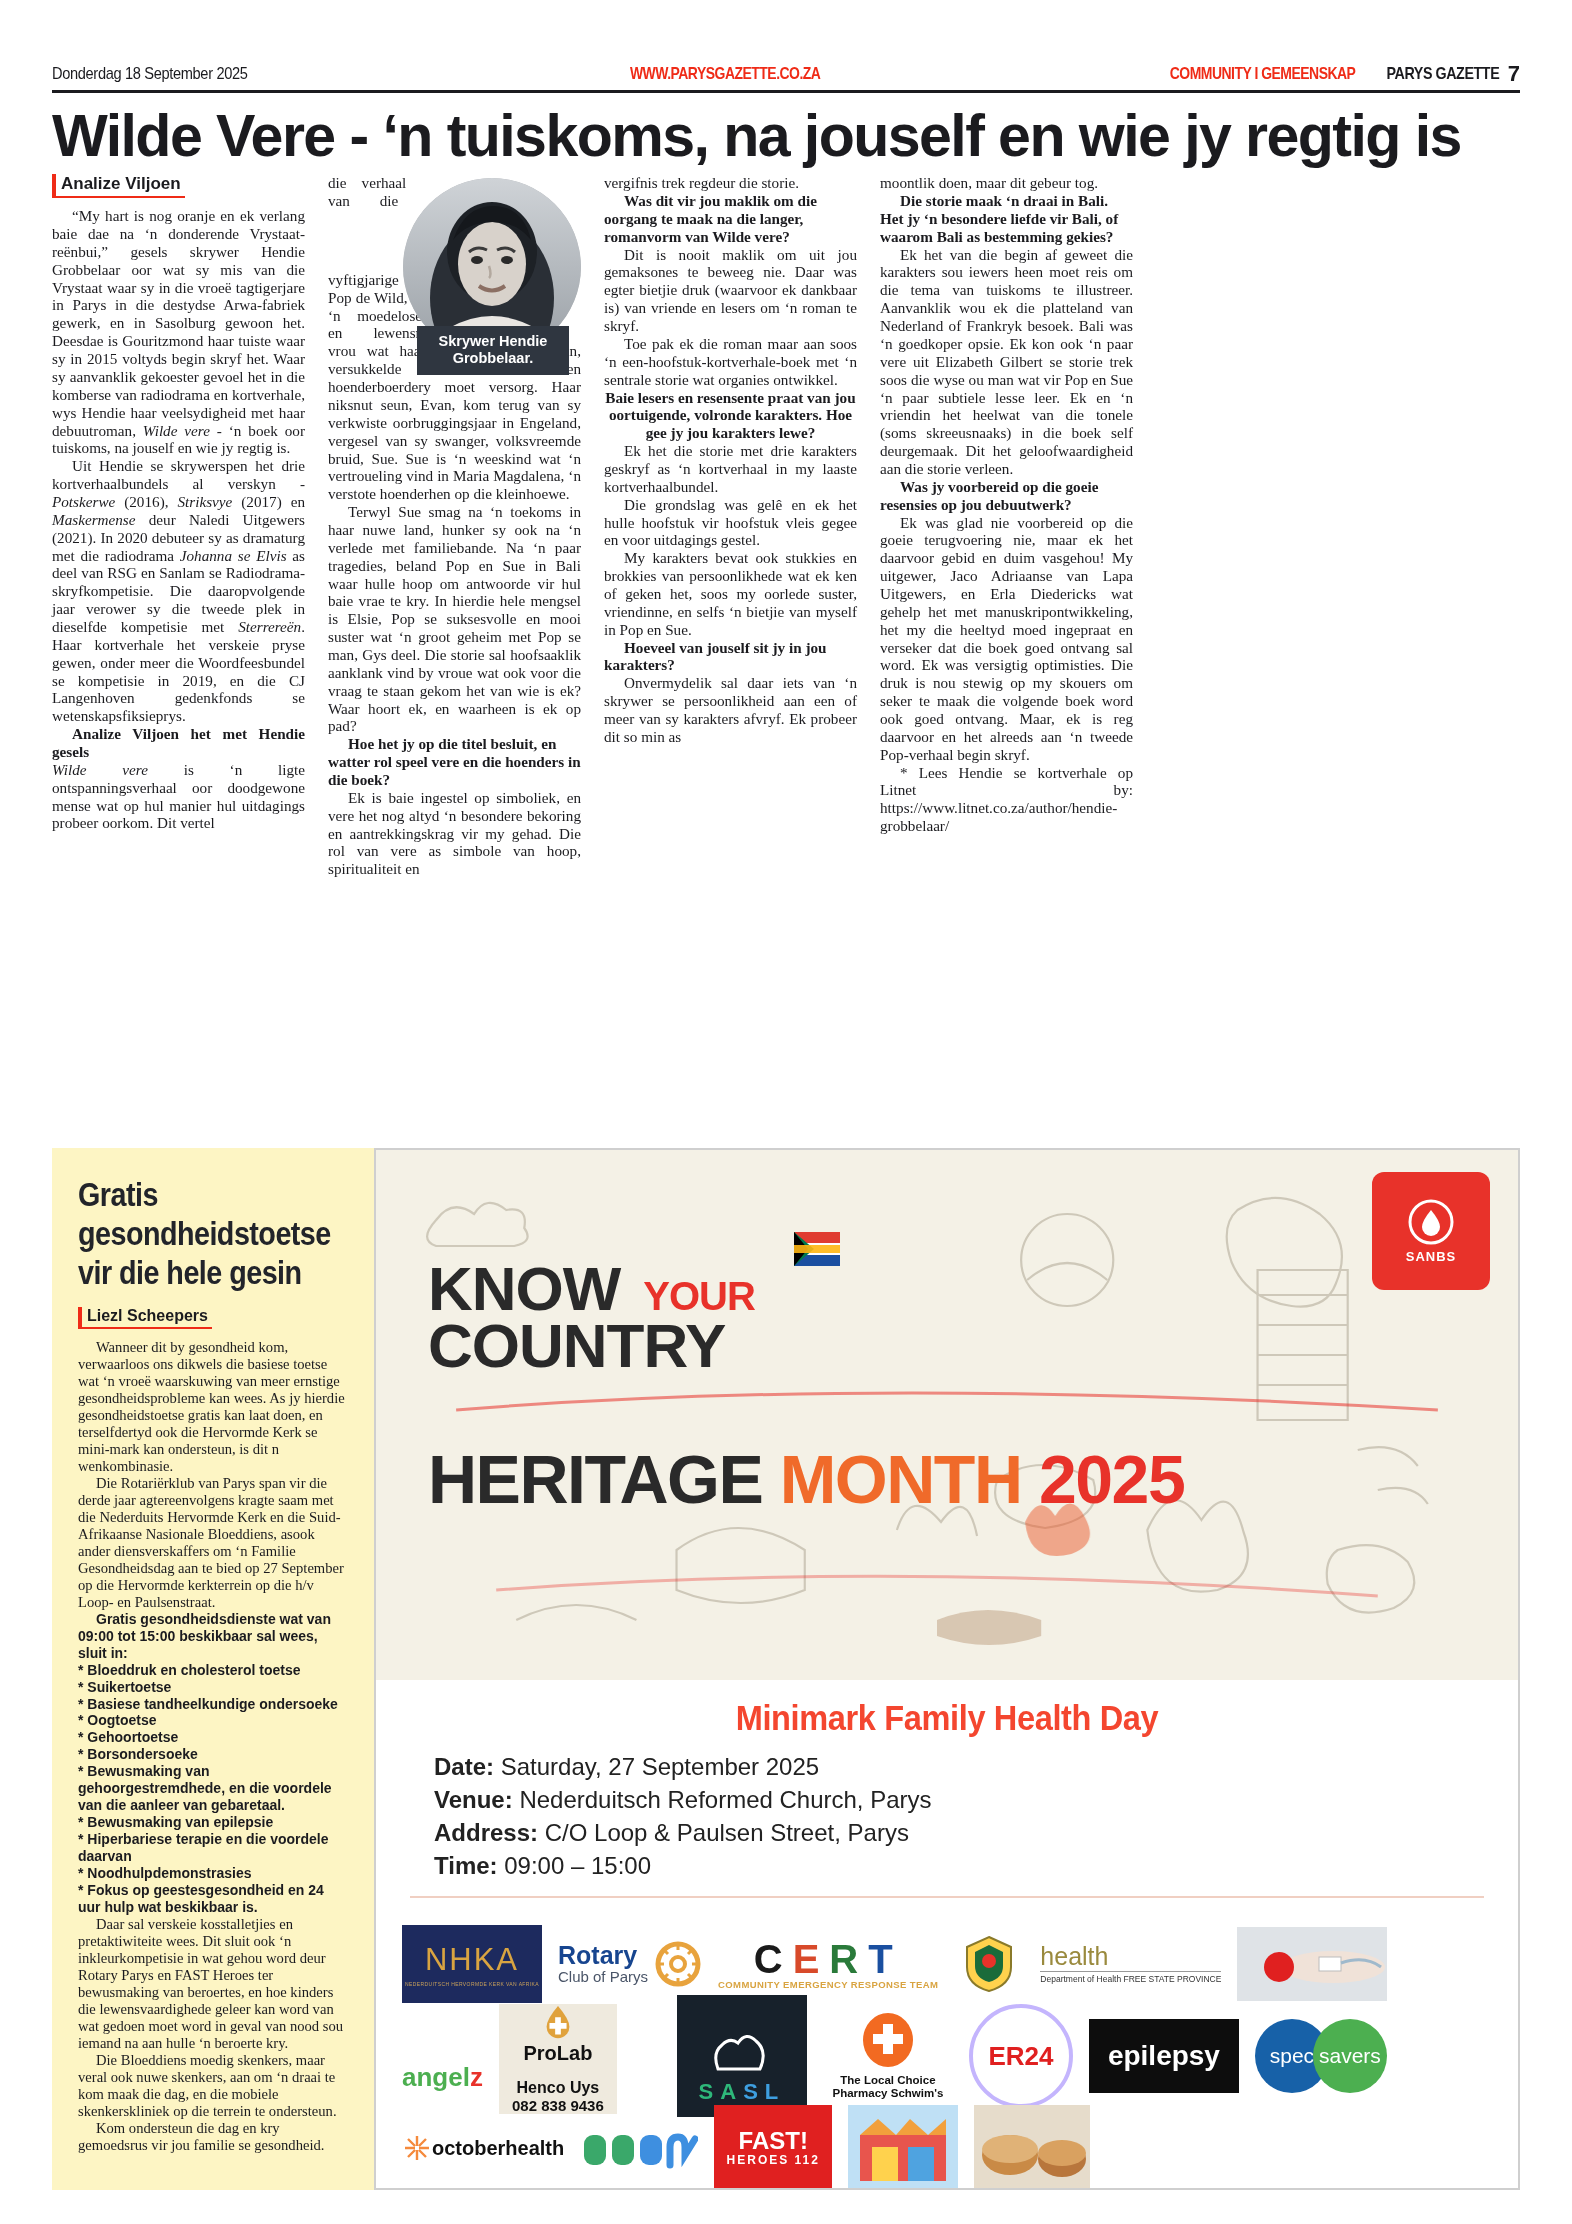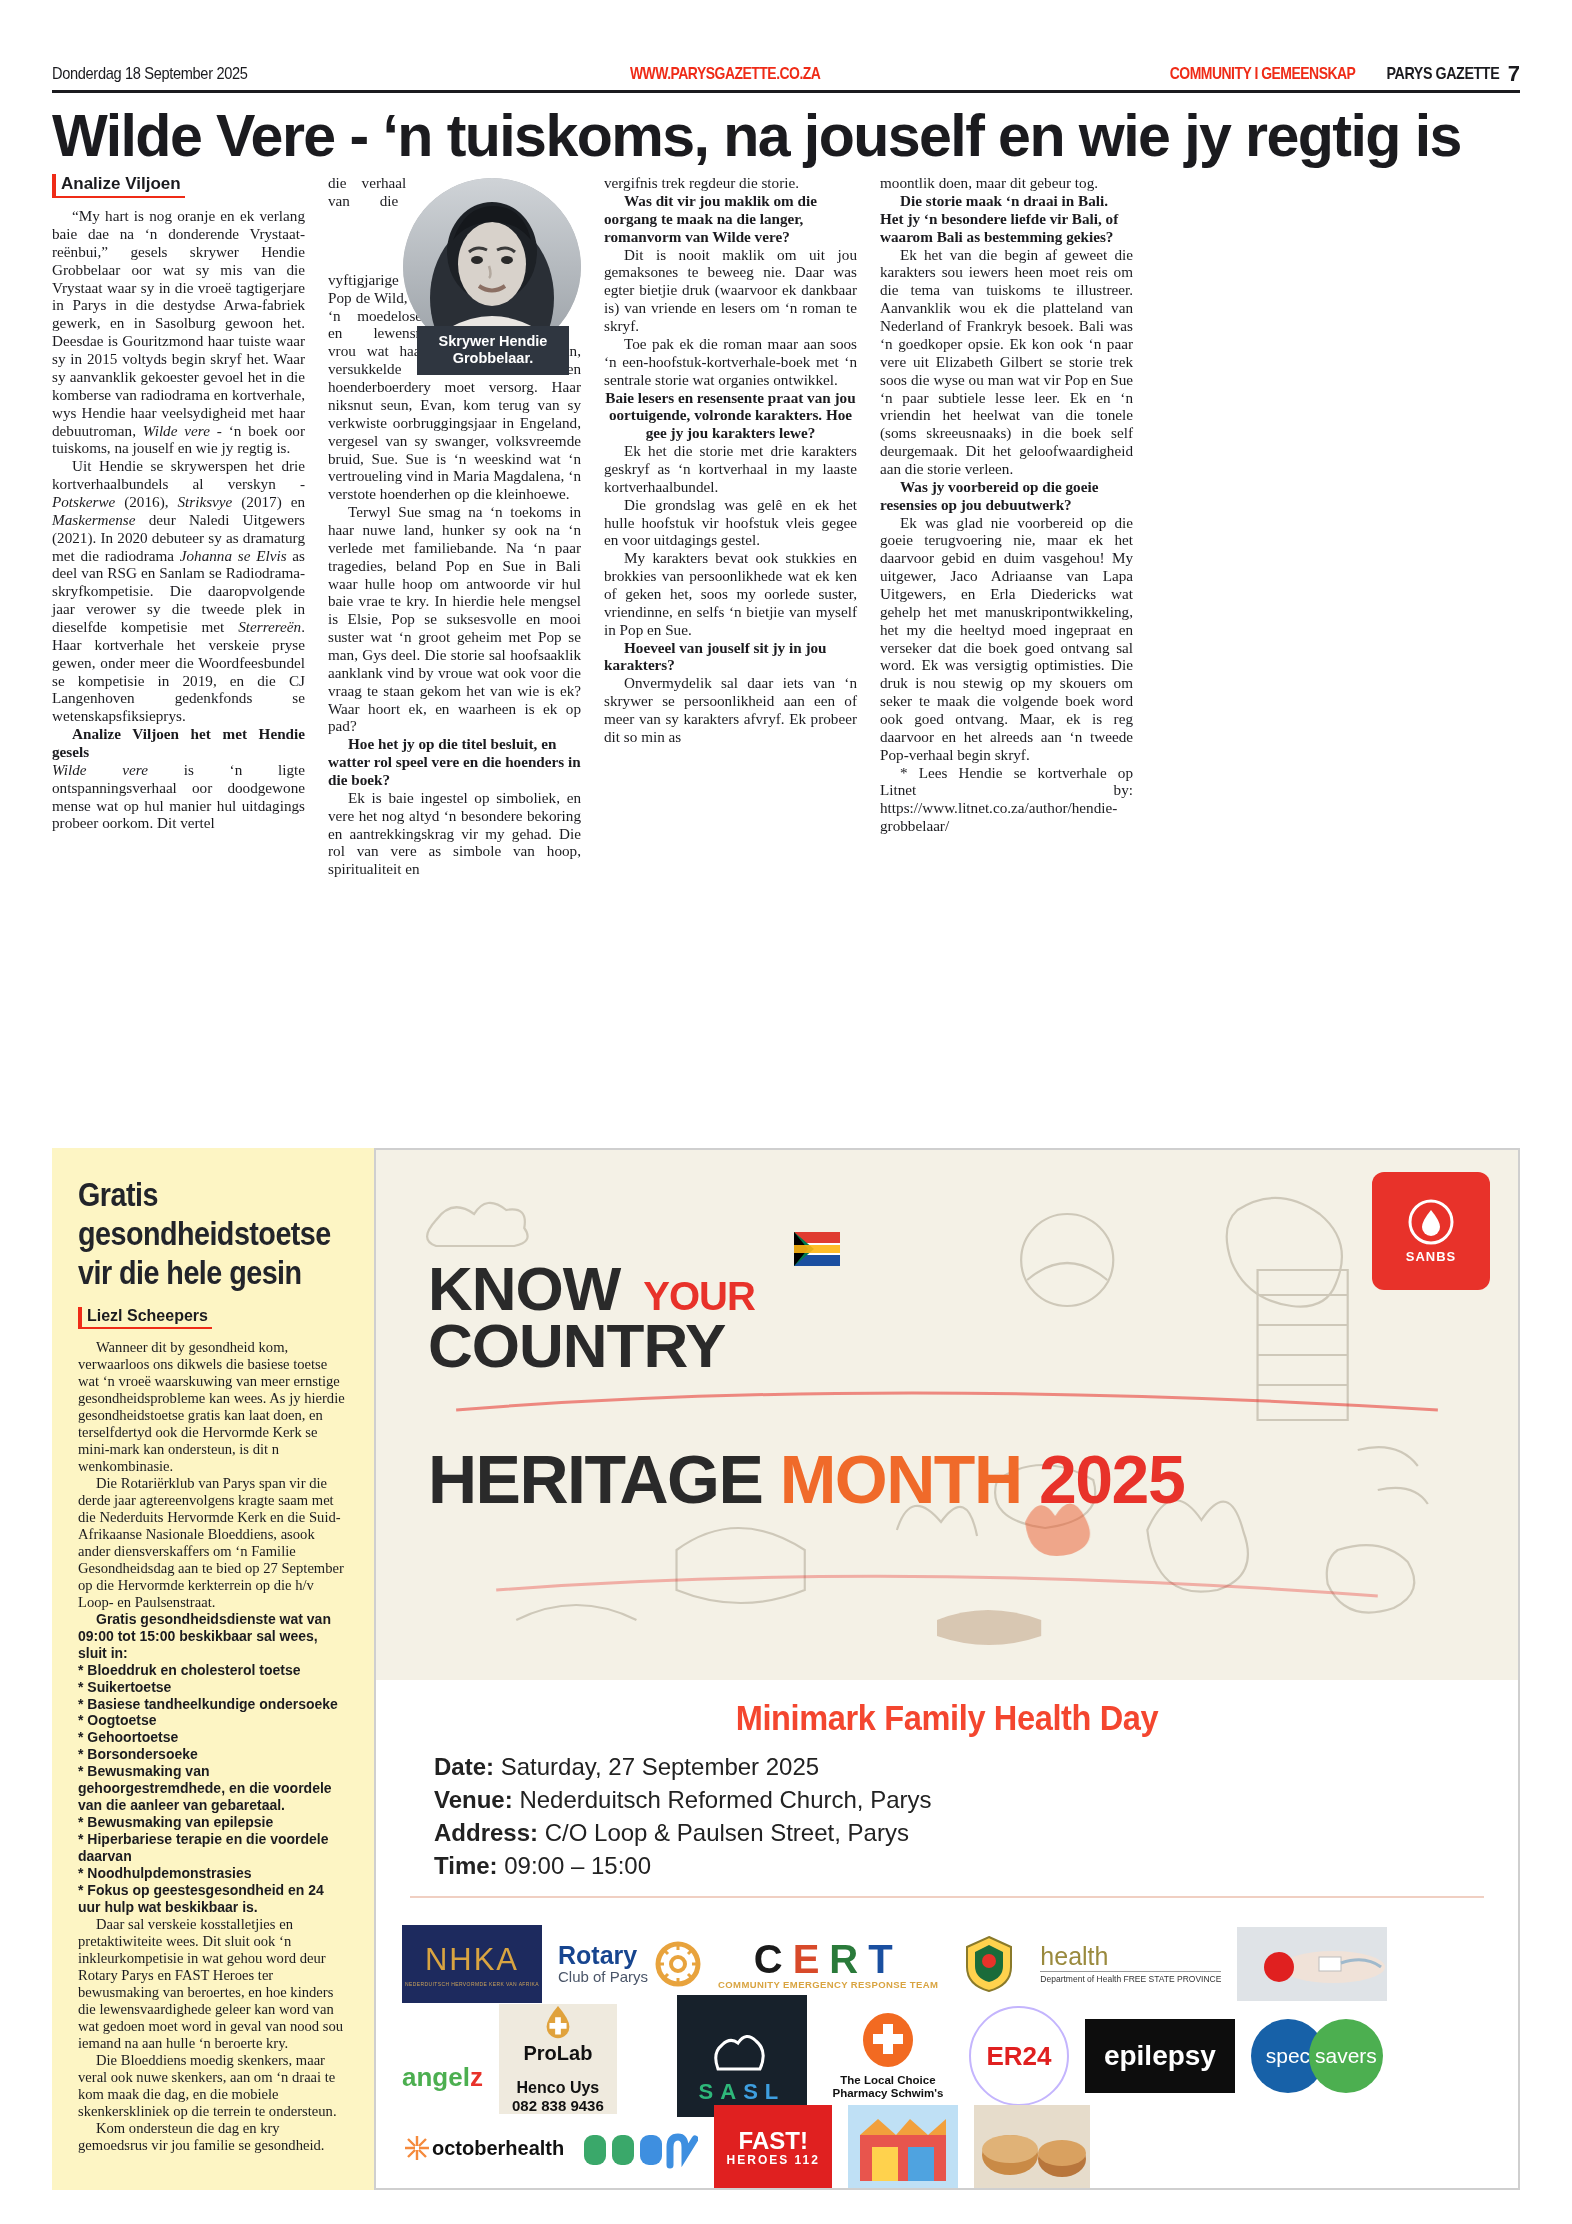--- a/index.html
+++ b/index.html
@@ -81,21 +81,21 @@
   .lg-angel{font-weight:bold;font-size:26px;color:#4caf50;margin-top:43px;}
   .lg-angel .z{color:#e8322a;}
   .lg-prolab{width:118px;height:110px;background:#efeade;flex-direction:column;margin-top:6px;}
   .lg-prolab .p{font-weight:bold;font-size:20px;color:#111;}
   .lg-prolab .n{font-weight:bold;font-size:16px;color:#111;margin-top:14px;}
   .lg-prolab .ph{font-weight:bold;font-size:15px;color:#111;}
   .lg-sasl{width:130px;height:110px;background:#17212b;flex-direction:column;justify-content:flex-end;padding-bottom:12px;margin-left:44px;}
   .lg-sasl .w{font-size:22px;letter-spacing:7px;font-weight:bold;}
   .lg-tlc{width:130px;height:110px;flex-direction:column;background:#fff;}
   .lg-tlc .t{font-weight:bold;font-size:11.5px;color:#111;text-align:center;line-height:1.2;}
-  .lg-er24{width:96px;height:96px;border-radius:50%;background:#fff;border:2px solid #c4b5fd;color:#e02020;font-weight:bold;font-size:26px;}
+  .lg-er24{width:96px;height:96px;border-radius:50%;background:#fff;border:4px solid #c4b5fd;color:#e02020;font-weight:bold;font-size:26px;}
   .lg-epilepsy{width:150px;height:74px;background:#0d0d0d;color:#fff;font-size:28px;font-weight:bold;}
   .lg-specsavers{flex-direction:row;}
   .lg-specsavers .b{background:#1761a8;color:#fff;border-radius:50%;width:74px;height:74px;display:flex;align-items:center;justify-content:center;font-size:21px;}
   .lg-specsavers .g{background:#4caf50;color:#fff;border-radius:50%;width:74px;height:74px;display:flex;align-items:center;justify-content:center;font-size:21px;margin-left:-16px;}
   .lg-october{font-size:20px;font-weight:bold;color:#111;}
   .lg-fast{width:118px;height:86px;background:#e02020;color:#fff;flex-direction:column;font-weight:bold;}
   .lg-fast .a{font-size:24px;line-height:1;}
   .lg-fast .b{font-size:12px;letter-spacing:2px;}
   .lg-bounce{width:110px;height:86px;background:linear-gradient(180deg,#8ec8f0,#cfe8fb);}
   .lg-food{width:116px;height:86px;background:linear-gradient(180deg,#d8a26a,#c08040);}

